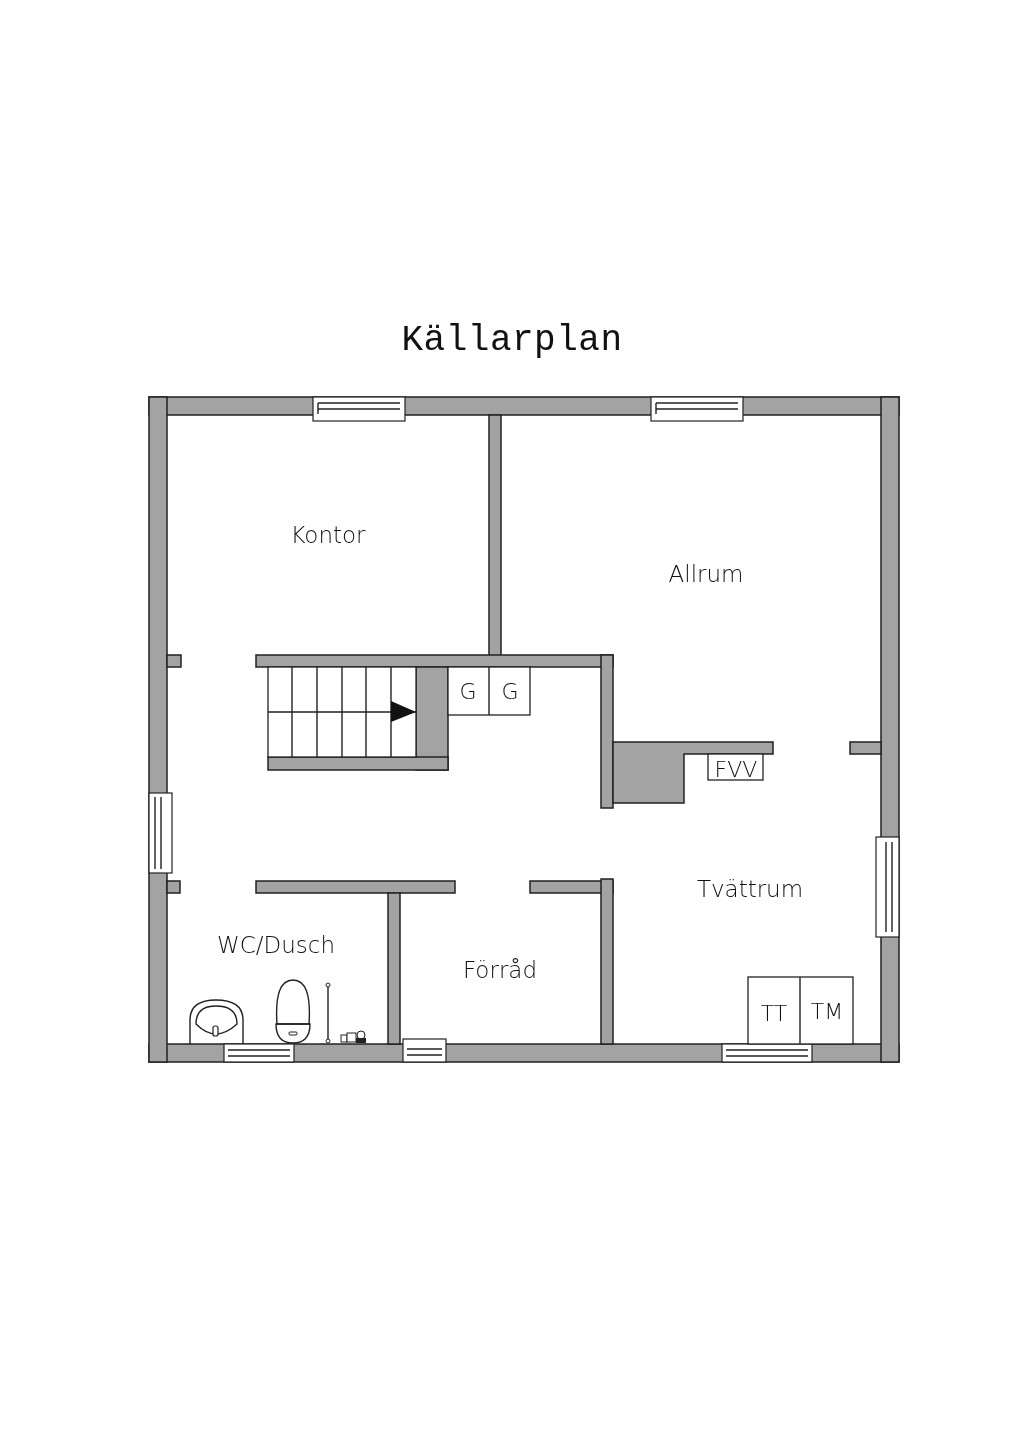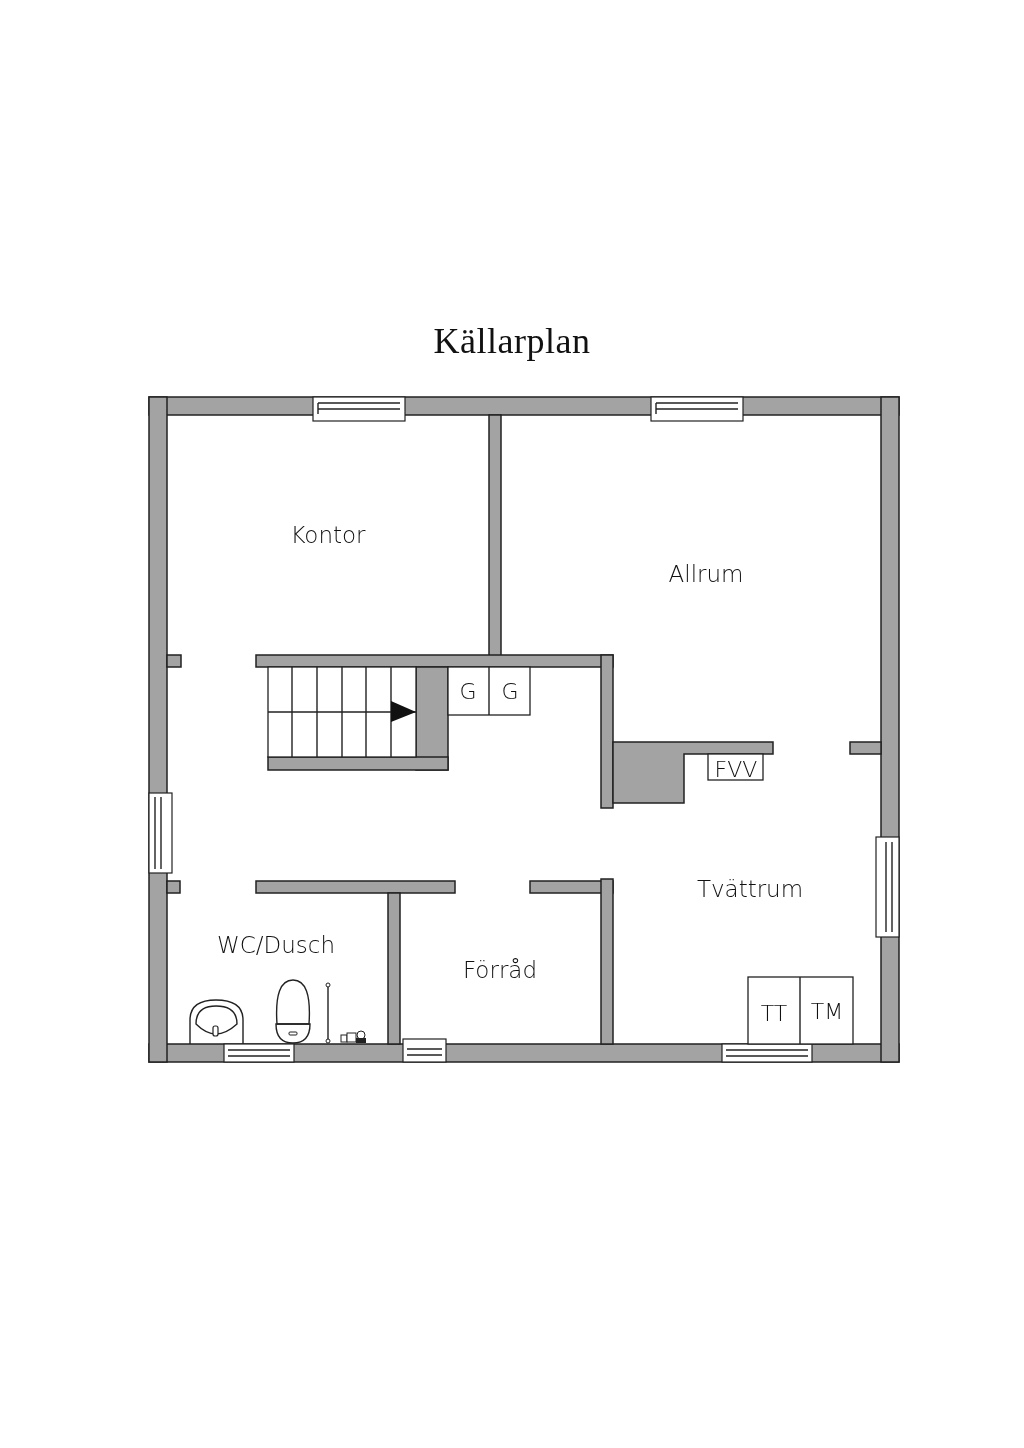--- a/index.html
+++ b/index.html
@@ -1,17 +1,17 @@
 <!DOCTYPE html>
 <html><head>
 <meta charset="utf-8">
 <style>
   html, body { margin: 0; padding: 0; background: #ffffff; }
   body { width: 1024px; height: 1448px; position: relative; overflow: hidden; font-family: "DejaVu Sans", sans-serif; }
-  .title { position: absolute; left: 0; width: 1024px; top: 320px; text-align: center; font-size: 36px; color: #111; font-family: Liberation Serif, serif; font-weight: 300; letter-spacing: 0.5px; }
+  .title { position: absolute; left: 0; width: 1024px; top: 320px; text-align: center; font-size: 36px; color: #111; font-family: Liberation Mono, monospace; font-weight: 300; letter-spacing: 0.5px; }
   svg { position: absolute; left: 0; top: 0; }
   .wall { fill: #a3a3a3; stroke: #222; stroke-width: 1.5; }
   .win { fill: #ffffff; stroke: #222; stroke-width: 1.2; }
   .line { stroke: #222; stroke-width: 1.4; fill: none; }
   .box { fill: #ffffff; stroke: #222; stroke-width: 1.3; }
   .label { font-family: "DejaVu Sans", sans-serif; font-size: 23px; fill: #111; font-weight: 300; }
   .abbr { font-family: "DejaVu Sans", sans-serif; font-size: 22px; fill: #111; font-weight: 300; }
 </style>
 </head>
 <body>

